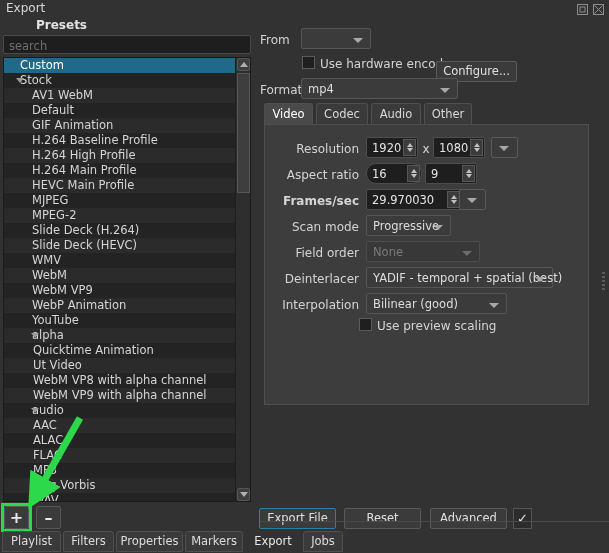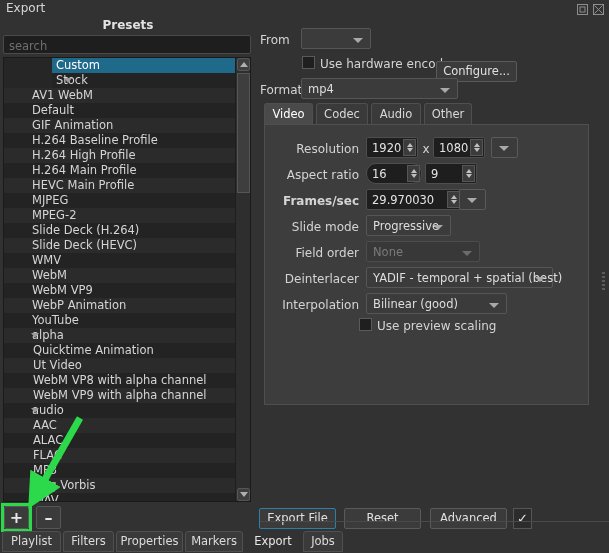--- a/index.html
+++ b/index.html
@@ -12,34 +12,34 @@
   #root{position:absolute;inset:0;background:#323232;}
 
   
   .titlebar{position:absolute;left:0;top:0;width:609px;height:17px;background:#323232;}
   .titlebar .ttl{position:absolute;left:6px;top:1px;font-size:12px;color:#d6d6d6;}
   .winbtns{position:absolute;right:4px;top:3px;display:flex;gap:3px;}
   .winbtn{width:13px;height:13px;display:block;}
 
   
   .presets-hdr{position:absolute;left:0;top:18px;width:256px;height:15px;
-    text-align:center;font-weight:bold;font-size:12px;color:#e2e2e2;}
+    font-weight:bold;font-size:12px;color:#e2e2e2;padding-left:36px;}
   .search-box{position:absolute;left:3px;top:35px;width:248px;height:19px;
     background:#1e1e1e;border:1px solid #4a4a4a;border-radius:2px;box-sizing:border-box;}
   .search-box span{position:absolute;left:5px;top:3px;color:#6f6f6f;font-size:11.5px;}
 
   .tree{position:absolute;left:3px;top:57px;width:248px;height:445px;
     background:#262626;border:1px solid #1a1a1a;box-sizing:border-box;overflow:hidden;}
   .tree-inner{position:absolute;left:0;top:0;width:232px;}
   .row{height:15px;line-height:15px;position:relative;white-space:nowrap;
        font-size:11.5px;color:#d5d5d5;padding-left:4px;box-sizing:border-box;}
   .row.odd{background:#2b2b2b;}
   .row.even{background:#232323;}
   .row.sel{background:#1f6a8a;color:#ffffff;}
-  .ind0{padding-left:4px;margin-left:48px;}
+  .ind0{padding-left:16px;}
   .ind1{padding-left:28px;}
   .ind2{padding-left:29px;}
   .arrow{position:absolute;width:0;height:0;border-left:4px solid transparent;
     border-right:4px solid transparent;border-top:5px solid #9a9a9a;top:5px;}
   .arrow.l0{left:12px;}
   .arrow.l1{left:27px;}
 
   
   .vsb{position:absolute;right:0;top:0;width:15px;height:443px;background:#2e2e2e;border-left:1px solid #1e1e1e;box-sizing:border-box;}
   .vsb .btn{position:absolute;left:1px;width:13px;height:13px;background:#3e3e3e;border:1px solid #565656;box-sizing:border-box;}
@@ -250,21 +250,21 @@
 
     <div class="lbl" style="left:18px;top:69px;width:76px;font-weight:bold;">Frames/sec</div>
     <div class="spin" style="left:101px;top:64px;width:96px;">
       <span class="v">29.970030</span>
       <i class="ar"></i>
     </div>
     <div class="btn" style="left:194px;top:64px;width:27px;height:21px;">
       <i style="position:absolute;right:8px;top:8px;width:0;height:0;border-left:5px solid transparent;border-right:5px solid transparent;border-top:5px solid #a9a9a9;"></i>
     </div>
 
-    <div class="lbl" style="left:20px;top:95px;width:74px;">Slide mode</div>
+    <div class="lbl" style="left:20px;top:95px;width:74px;">Scan mode</div>
     <div class="combo" style="left:101px;top:90px;width:85px;">
       <span class="txt">Progressive</span>
       <i class="cv"></i>
     </div>
 
     <div class="lbl" style="left:20px;top:121px;width:74px;">Field order</div>
     <div class="combo disabled" style="left:101px;top:116px;width:114px;">
       <span class="txt">None</span>
       <i class="cv"></i>
     </div>

